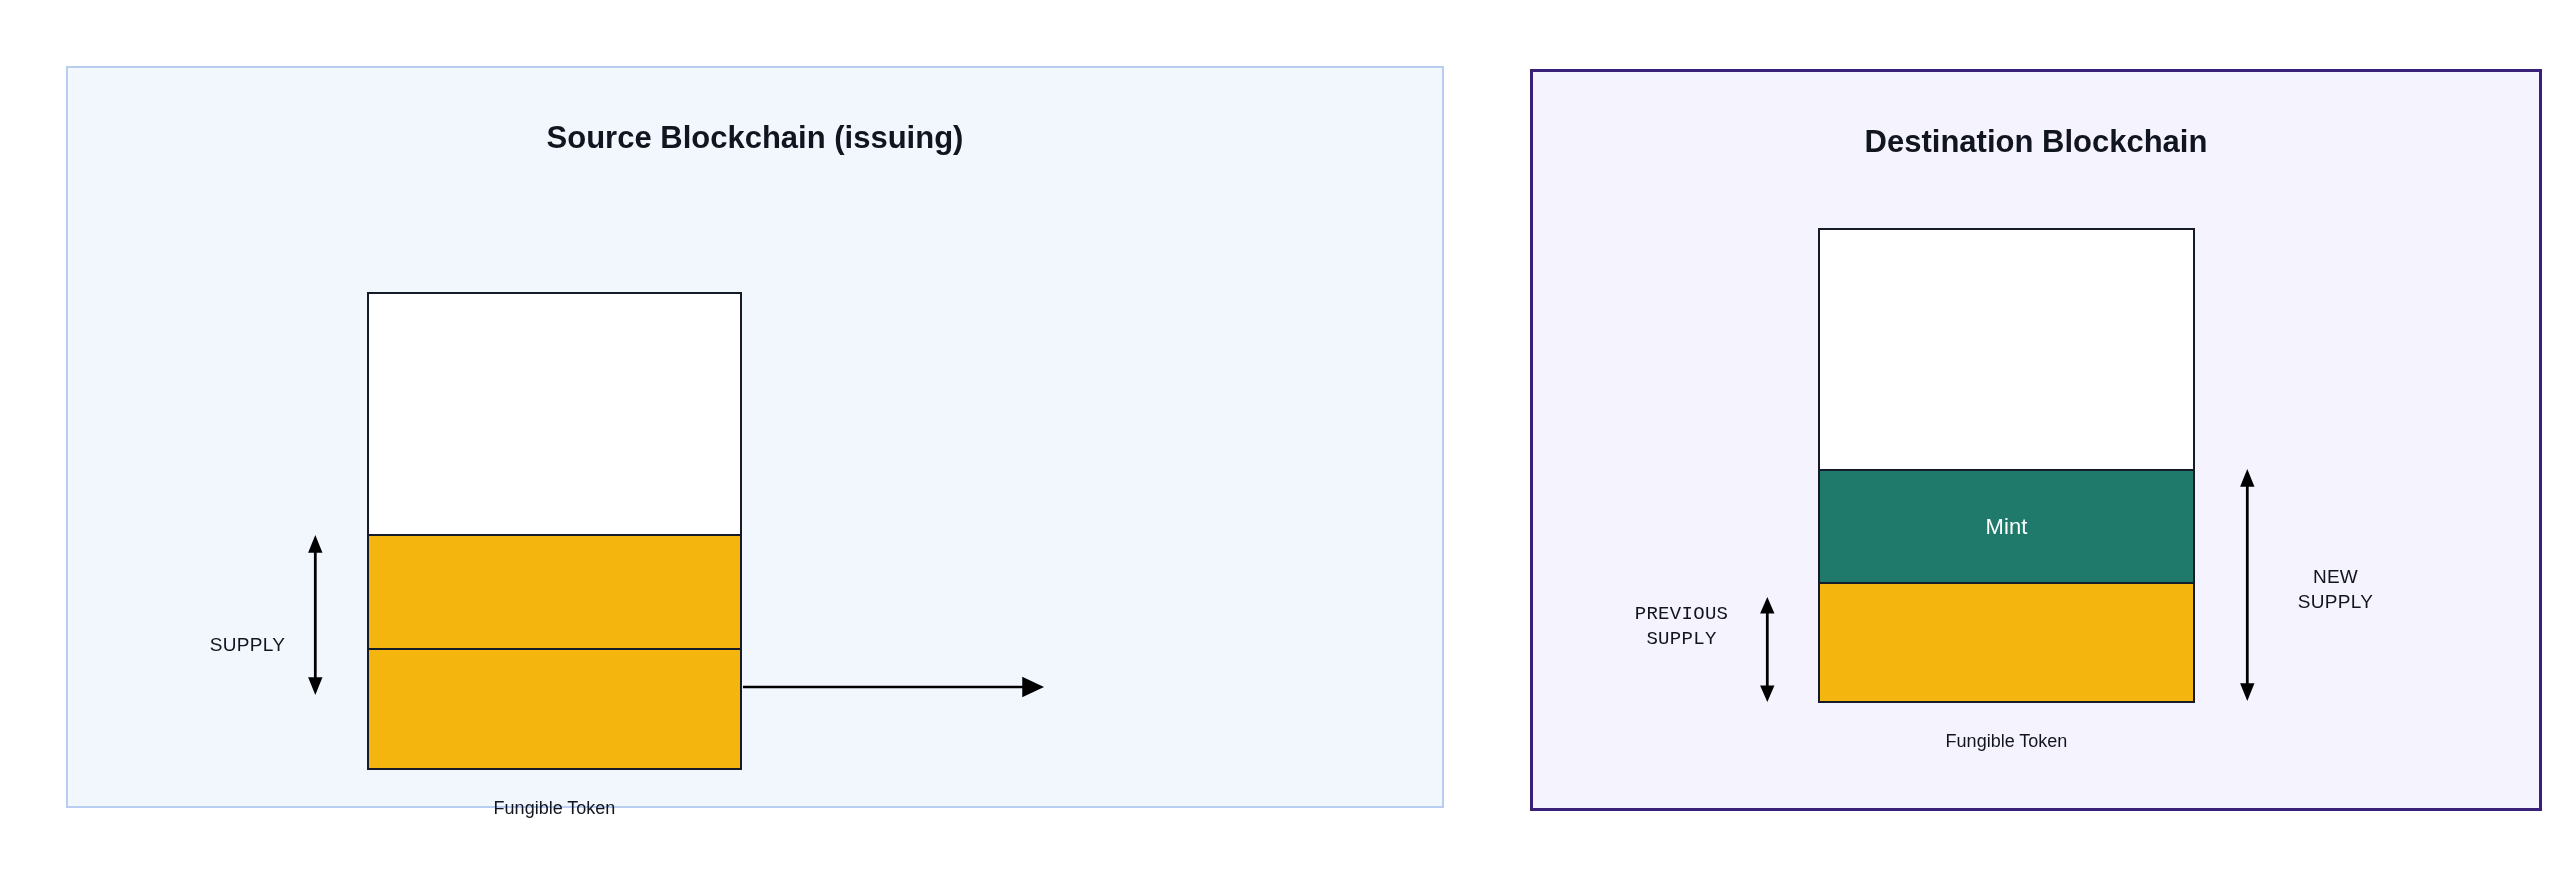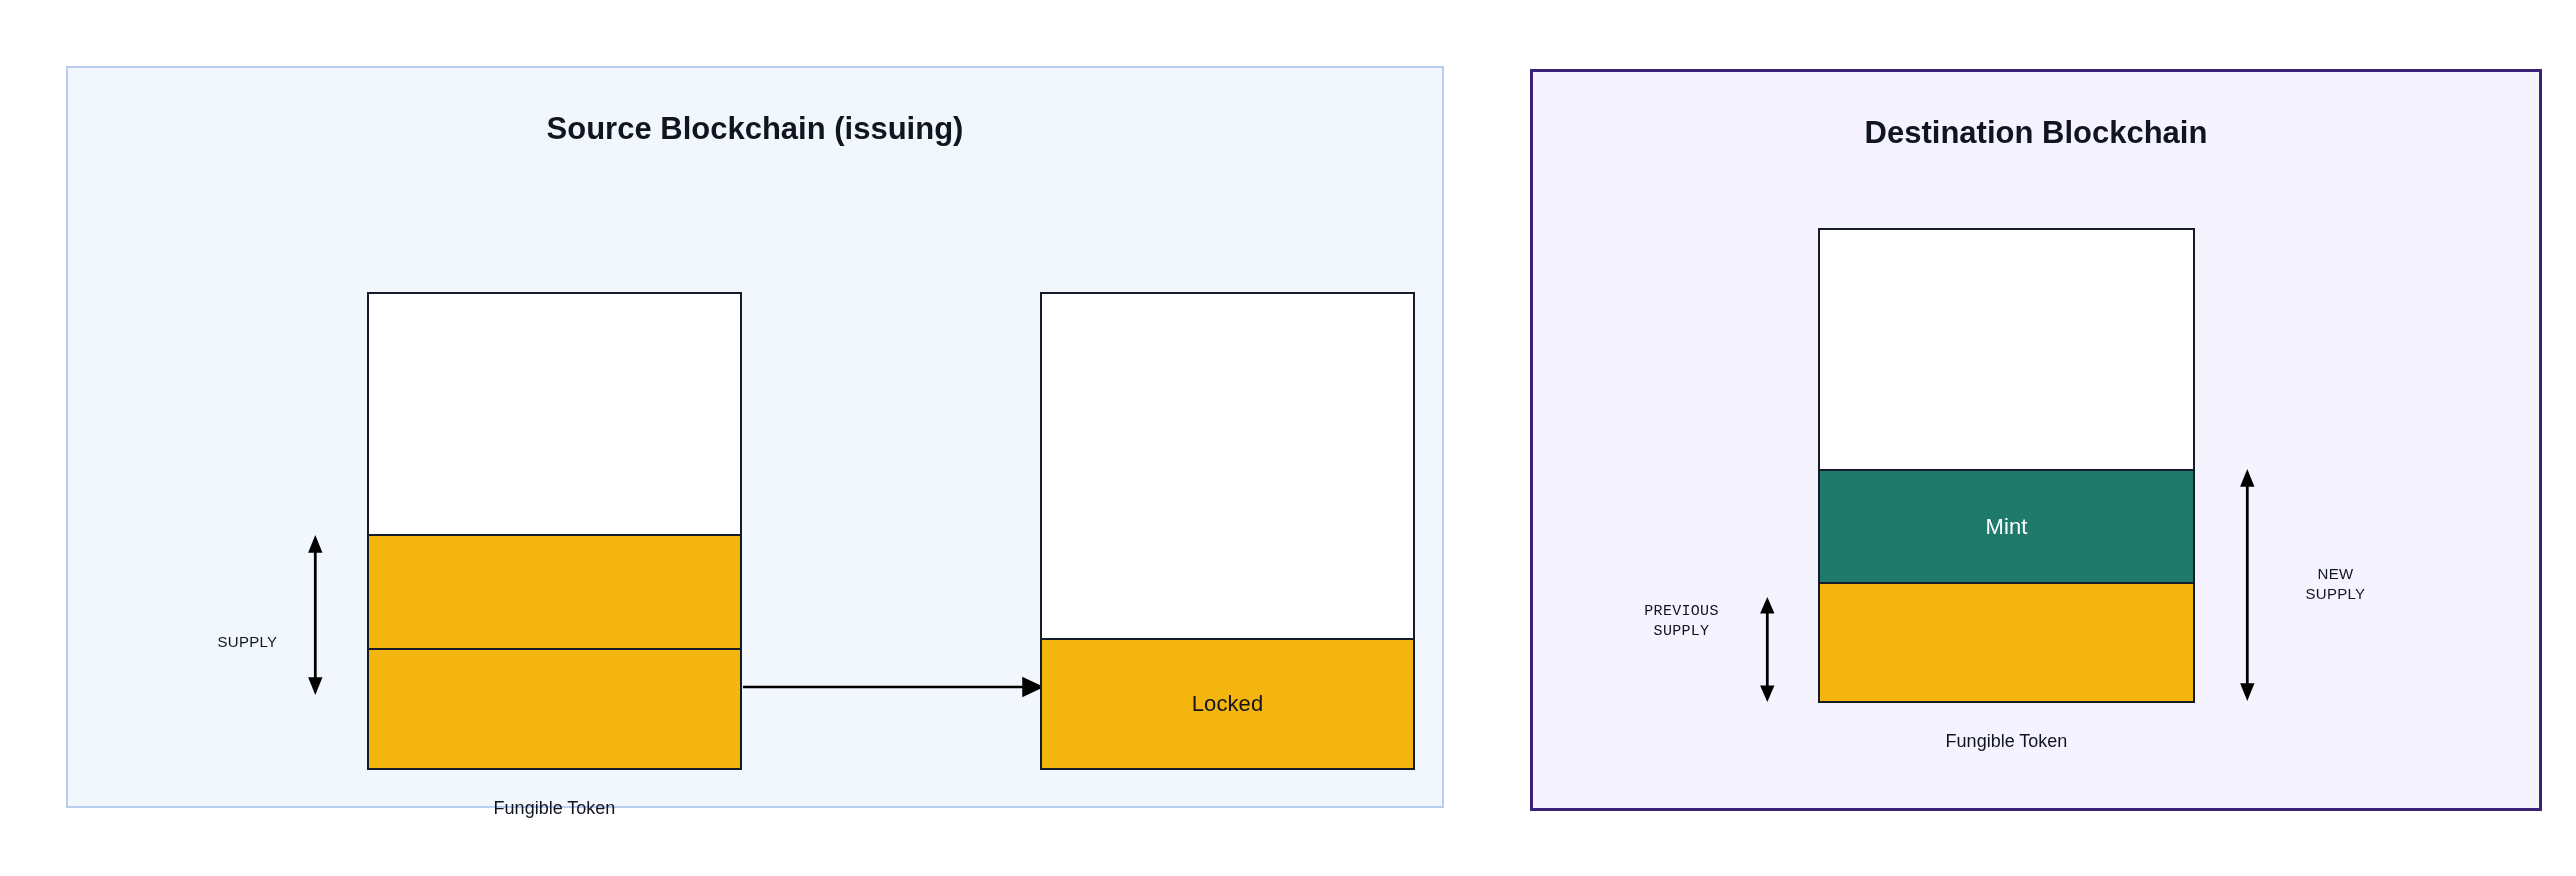--- a/index.html
+++ b/index.html
@@ -17,21 +17,21 @@
     left:66px;top:66px;width:1378px;height:742px;
     background:#f2f7fe;border:2.8px solid #b8cdf0;
   }
   .panel-dest{
     left:1530px;top:69px;width:1012px;height:742px;
     background:#f5f3fd;border:3.3px solid #3a2077;
   }
 
   .panel-title{
     position:absolute;left:0;right:0;text-align:center;
-    font-weight:bold;color:#11151f;white-space:nowrap;
+    font-weight:bold;color:#11151f;white-space:nowrap;margin-top:9px;
   }
   .panel-source .panel-title{top:43px;font-size:31px;}
   .panel-dest   .panel-title{top:43px;font-size:31px;}
 
   
   .stack{
     position:absolute;box-sizing:border-box;
     border:2.8px solid #151b28;background:#701a75;
     display:flex;flex-direction:column;justify-content:flex-end;
   }
@@ -65,21 +65,21 @@
     position:absolute;text-align:center;font-size:18px;color:#11151f;white-space:nowrap;
   }
   .cap-source-token{left:299px;top:730px;width:375px;}
   .cap-pool{left:972px;top:730px;width:375px;}
   .cap-dest-token{left:1818px;top:731px;width:377px;}
 
   
   .measure{position:absolute;}
   .measure svg{display:block;overflow:visible;}
   .measure-label{
-    position:absolute;font-size:15px;letter-spacing:0.3px;color:#11151f;
+    position:absolute;font-size:19px;letter-spacing:0.3px;color:#11151f;
     text-align:center;line-height:1.32;white-space:pre-line;
   }
 
   .m-supply{left:239px;top:467px;}
   .lbl-supply{left:116px;top:564px;width:127px;}
 
   .m-prev{left:1759px;top:597px;}
   .lbl-prev{left:1604px;top:602px;width:155px;font-family:Liberation Mono, monospace;}
 
   .m-new{left:2239px;top:469px;}
@@ -114,24 +114,20 @@
     </div>
     <div class="caption cap-source-token">Fungible Token</div>
 
     <div class="transfer-arrow">
       <svg width="305" height="24" viewBox="0 0 552 44" aria-hidden="true">
         <line x1="0" y1="22" x2="518" y2="22" stroke="#000" stroke-width="5"></line>
         <polygon points="552,22 512,3 512,41" fill="#000"></polygon>
       </svg>
     </div>
 
-    <div class="stack stack-pool">
-      <div class="seg seg-empty"></div>
-      <div class="seg seg-gold seg-gold-locked seg-top-rule">Locked</div>
-    </div>
   </div>
 
   <div class="panel panel-dest">
     <div class="panel-title">Destination Blockchain</div>
   </div>
 
   <div class="stack stack-dest-token">
     <div class="seg seg-empty"></div>
     <div class="seg seg-teal seg-teal-mint seg-top-rule">Mint</div>
     <div class="seg seg-gold seg-gold-prev"></div>

